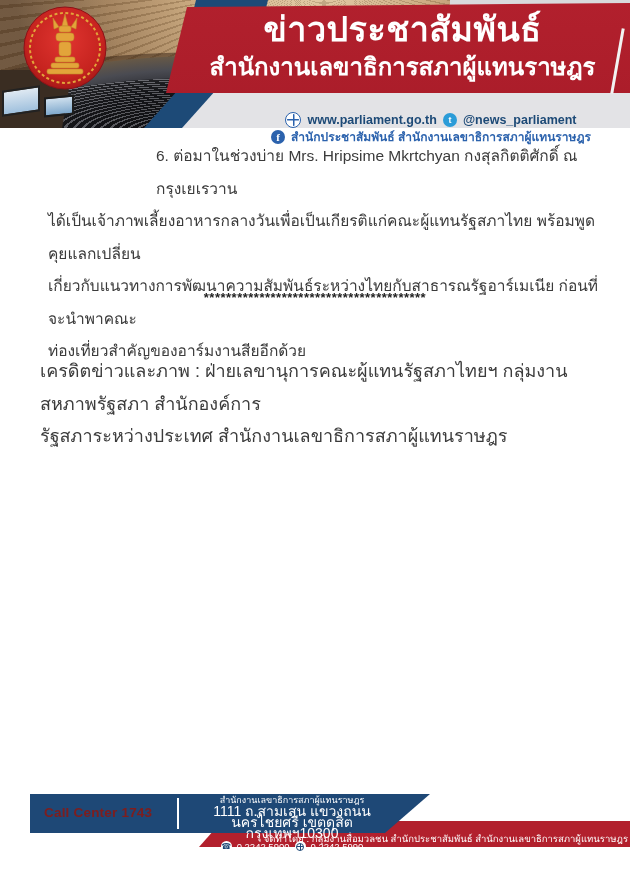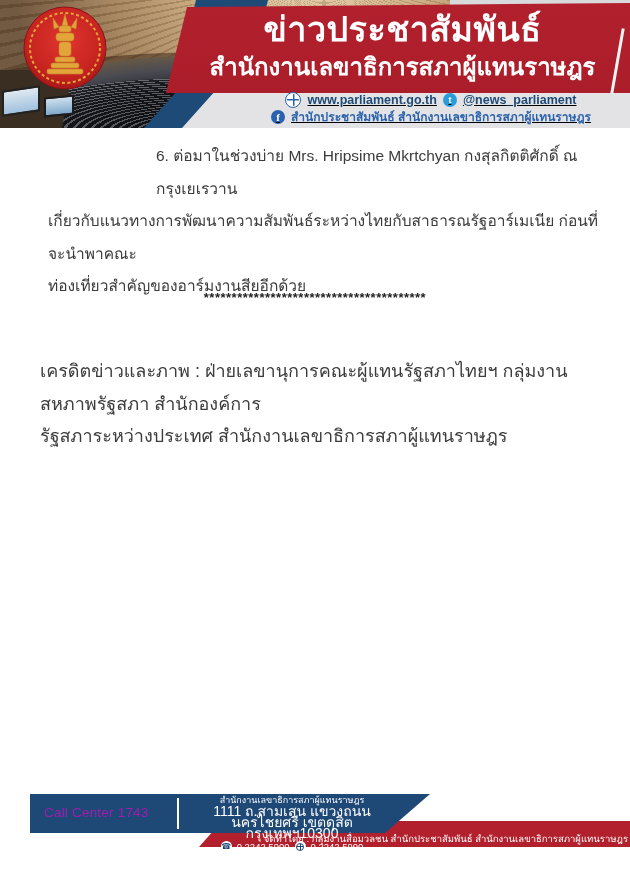--- a/index.html
+++ b/index.html
@@ -35,21 +35,21 @@
     clip-path:polygon(212px 93px,630px 93px,630px 128px,178px 128px);}
 
   .banner{position:absolute;left:0;top:0;width:630px;height:128px;background:transparent;}
   .banner .shape{position:absolute;inset:0;background:linear-gradient(#b2202d,#a91c29);
     clip-path:polygon(187px 7px,630px 3px,630px 93px,166px 93px);}
   .banner .sliver{position:absolute;left:616px;top:28px;width:3px;height:66px;background:#f2f2f2;transform:rotate(10deg);}
   .banner-text{position:absolute;left:180px;top:10px;width:445px;text-align:center;color:#ffffff;line-height:1.15;}
   .banner-title{font-size:34px;font-weight:bold;letter-spacing:.5px;}
   .banner-sub{font-size:24px;font-weight:bold;margin-top:4px;}
 
-  .contact{position:absolute;left:235px;top:92px;width:392px;text-align:right;text-decoration:underline;}
+  .contact{position:absolute;left:235px;top:112px;width:392px;text-align:right;}
   .contact-row{display:flex;align-items:center;justify-content:center;gap:6px;height:15px;}
   .contact-row.first{font-weight:bold;color:#1d4a77;font-size:12.5px;}
   .contact-row.second{color:#2b62ad;font-size:12px;font-weight:bold;margin-top:2px;}
   .cicon{display:inline-flex;width:14px;height:14px;border-radius:50%;align-items:center;justify-content:center;flex:0 0 auto;}
   .globe{border:1.5px solid #2b62ad;position:relative;background:#fff;}
   .globe:before{content:"";position:absolute;inset:1px;border-radius:50%;
     background:
       linear-gradient(#2b62ad,#2b62ad) 50% 0/1.5px 100% no-repeat,
       linear-gradient(#2b62ad,#2b62ad) 0 50%/100% 1.5px no-repeat;}
   .twitter{background:#2b9cd8;color:#fff;font-size:9px;font-weight:bold;}
@@ -61,21 +61,21 @@
   .separator{position:absolute;left:0;top:290px;width:630px;text-align:center;
     font-size:13px;letter-spacing:.5px;color:#222;font-weight:bold;}
   .credit{position:absolute;left:40px;top:355px;width:556px;font-size:18px;line-height:32.5px;color:#3b3b3b;}
 
   
   .footer{position:absolute;left:0;top:780px;width:630px;height:80px;}
   .foot-red{position:absolute;left:0;top:0;width:630px;height:80px;background:#b2202d;
     clip-path:polygon(222px 41px,630px 41px,630px 67px,199px 67px);}
   .foot-navy{position:absolute;left:0;top:0;width:630px;height:80px;background:#1e4876;
     clip-path:polygon(30px 14px,430px 14px,385px 53px,30px 53px);}
-  .callcenter{position:absolute;left:44px;top:25px;color:#a21caf;font-weight:normal;font-size:13.5px;letter-spacing:.2px;}
+  .callcenter{position:absolute;left:44px;top:25px;color:#7f1d1d;font-weight:bold;font-size:13.5px;letter-spacing:.2px;}
   .foot-divider{position:absolute;left:177px;top:18px;width:2px;height:31px;background:#ffffff;}
   .foot-addr{position:absolute;left:186px;top:15px;width:212px;text-align:center;color:#ffffff;}
   .foot-addr .l1{font-size:9px;line-height:11px;}
   .foot-addr .l2{font-size:14px;line-height:11px;}
   .foot-addr .l3{display:flex;align-items:center;justify-content:center;gap:5px;font-size:9.5px;line-height:13px;margin-top:1px;}
   .ficon{display:inline-flex;width:11px;height:11px;border-radius:50%;background:#fff;color:#1e4876;
     align-items:center;justify-content:center;font-size:8px;line-height:1;flex:0 0 auto;}
   .fglobe{position:relative;}
   .fglobe:before{content:"";position:absolute;inset:1.5px;border-radius:50%;border:1px solid #1e4876;
     background:linear-gradient(#1e4876,#1e4876) 50% 0/1px 100% no-repeat,
@@ -147,20 +147,21 @@
       </div>
       <div class="contact-row second">
         <span class="cicon facebook">f</span>
         <span>สำนักประชาสัมพันธ์ สำนักงานเลขาธิการสภาผู้แทนราษฎร</span>
       </div>
     </div>
   </div>
 
   <div class="body-text">
     <div class="line indent">6. ต่อมาในช่วงบ่าย Mrs. Hripsime Mkrtchyan กงสุลกิตติศักดิ์ ณ กรุงเยเรวาน</div>
+    <div class="line">ได้เป็นเจ้าภาพเลี้ยงอาหารกลางวันเพื่อเป็นเกียรติแก่คณะผู้แทนรัฐสภาไทย พร้อมพูดคุยแลกเปลี่ยน</div>
     <div class="line">เกี่ยวกับแนวทางการพัฒนาความสัมพันธ์ระหว่างไทยกับสาธารณรัฐอาร์เมเนีย ก่อนที่จะนำพาคณะ</div>
     <div class="line">ท่องเที่ยวสำคัญของอาร์มงานสียอีกด้วย</div>
   </div>
 
   <div class="separator">****************************************</div>
 
   <div class="credit">
     <div>เครดิตข่าวและภาพ : ฝ่ายเลขานุการคณะผู้แทนรัฐสภาไทยฯ กลุ่มงานสหภาพรัฐสภา สำนักองค์การ</div>
     <div>รัฐสภาระหว่างประเทศ สำนักงานเลขาธิการสภาผู้แทนราษฎร</div>
   </div>

